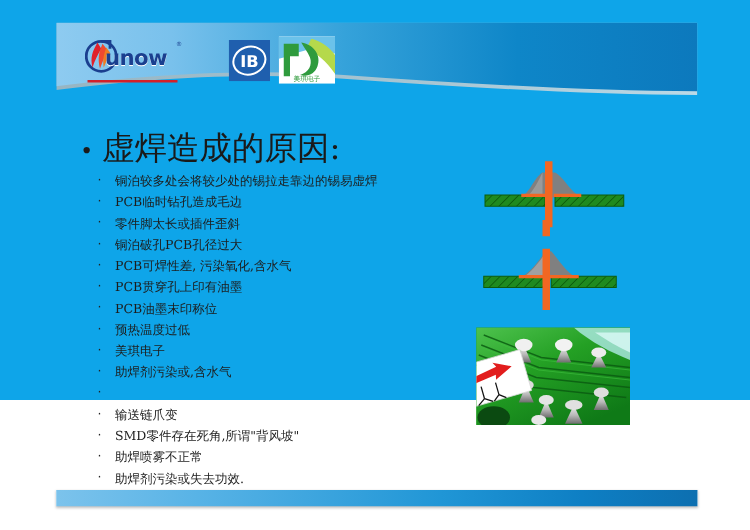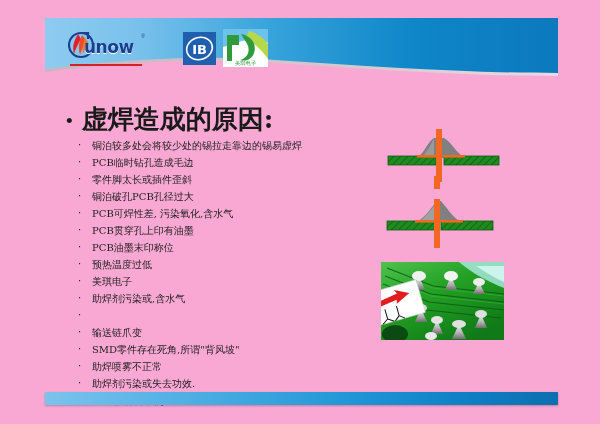--- a/index.html
+++ b/index.html
@@ -3,21 +3,21 @@
 <meta charset="utf-8">
 <style>
   html,body{margin:0;padding:0;}
   body{
     width:600px;height:424px;
     background:#ffffff;
     font-family:"Liberation Sans","DejaVu Sans",sans-serif;
     overflow:hidden;
     position:relative;
   }
-  .slide{position:absolute;left:0;top:0;width:600px;height:424px;background:#f9a8d4;}
+  .slide{position:absolute;left:0;top:0;width:600px;height:320px;background:#0ea5e9;}
 
   
   .header-wrap{
     position:absolute;left:45px;top:18px;width:513px;height:60px;
     overflow:hidden;
   }
   .header-wrap svg{display:block;width:513px;height:60px;}
 
   .logos{
     position:absolute;left:68px;top:26px;height:44px;
@@ -46,21 +46,21 @@
   
   .title-row{
     position:absolute;left:66px;top:104px;width:300px;
     display:flex;align-items:flex-start;
   }
   .title-bullet{
     font-size:19px;line-height:1;color:#1a1a1a;margin-right:9px;margin-top:7px;
   }
   .title-text{
     font-family:"DejaVu Serif","Liberation Serif",serif;
-    font-size:26px;line-height:30px;color:#1a1a1a;white-space:nowrap;font-weight:bold;
+    font-size:26px;line-height:30px;color:#1a1a1a;white-space:nowrap;
   }
 
   .bullets{
     position:absolute;left:78px;top:138px;width:290px;
   }
   .bullet{
     display:flex;align-items:baseline;
     margin-bottom:1px;
     line-height:16px;
     height:16px;

